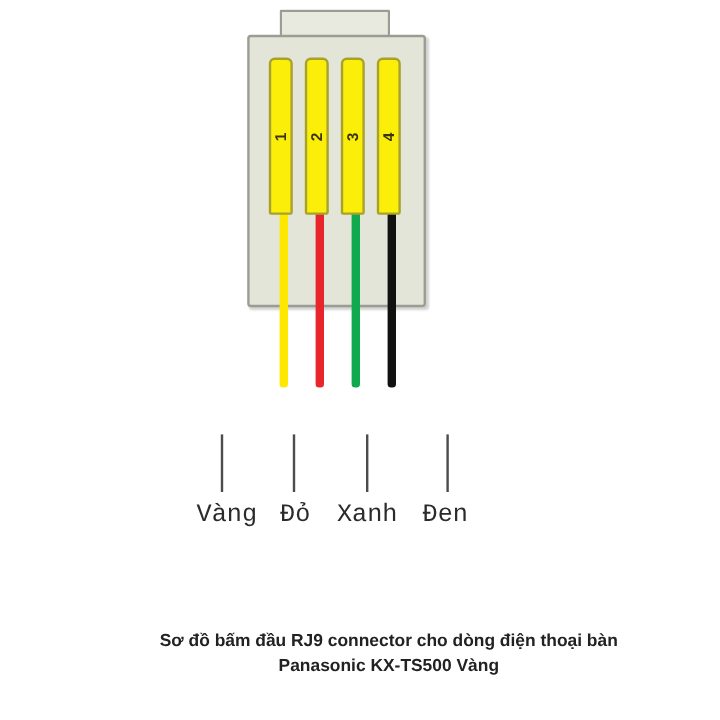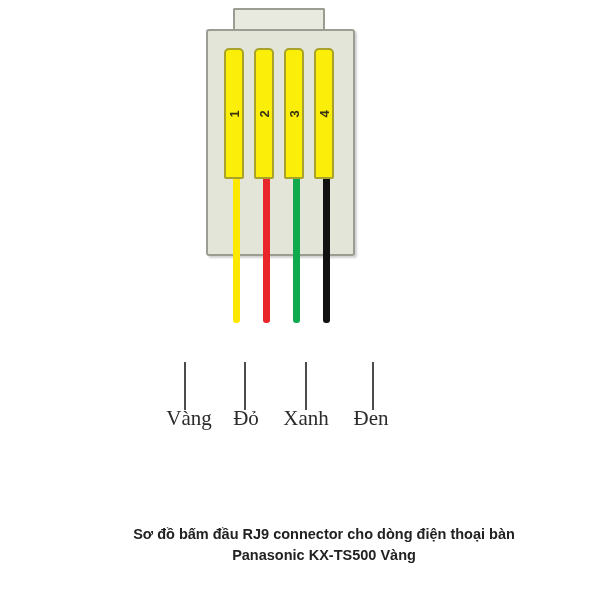--- a/index.html
+++ b/index.html
@@ -81,24 +81,24 @@
     position: absolute;
     width: 2px;
     background: #4c4c4c;
     top: 362px;
     height: 48px;
   }
 
   
   .wire-label {
     position: absolute;
-    top: 408px;
+    top: 419px;
     font-size: 21px;
     color: #2b2b2b;
-    font-family: Liberation Serif, serif;
+    font-family: Liberation Mono, monospace;
     white-space: nowrap;
     transform: translateX(-50%);
     line-height: 1;
   }
 
   
   .caption {
     position: absolute;
     left: 0;
     top: 524px;

